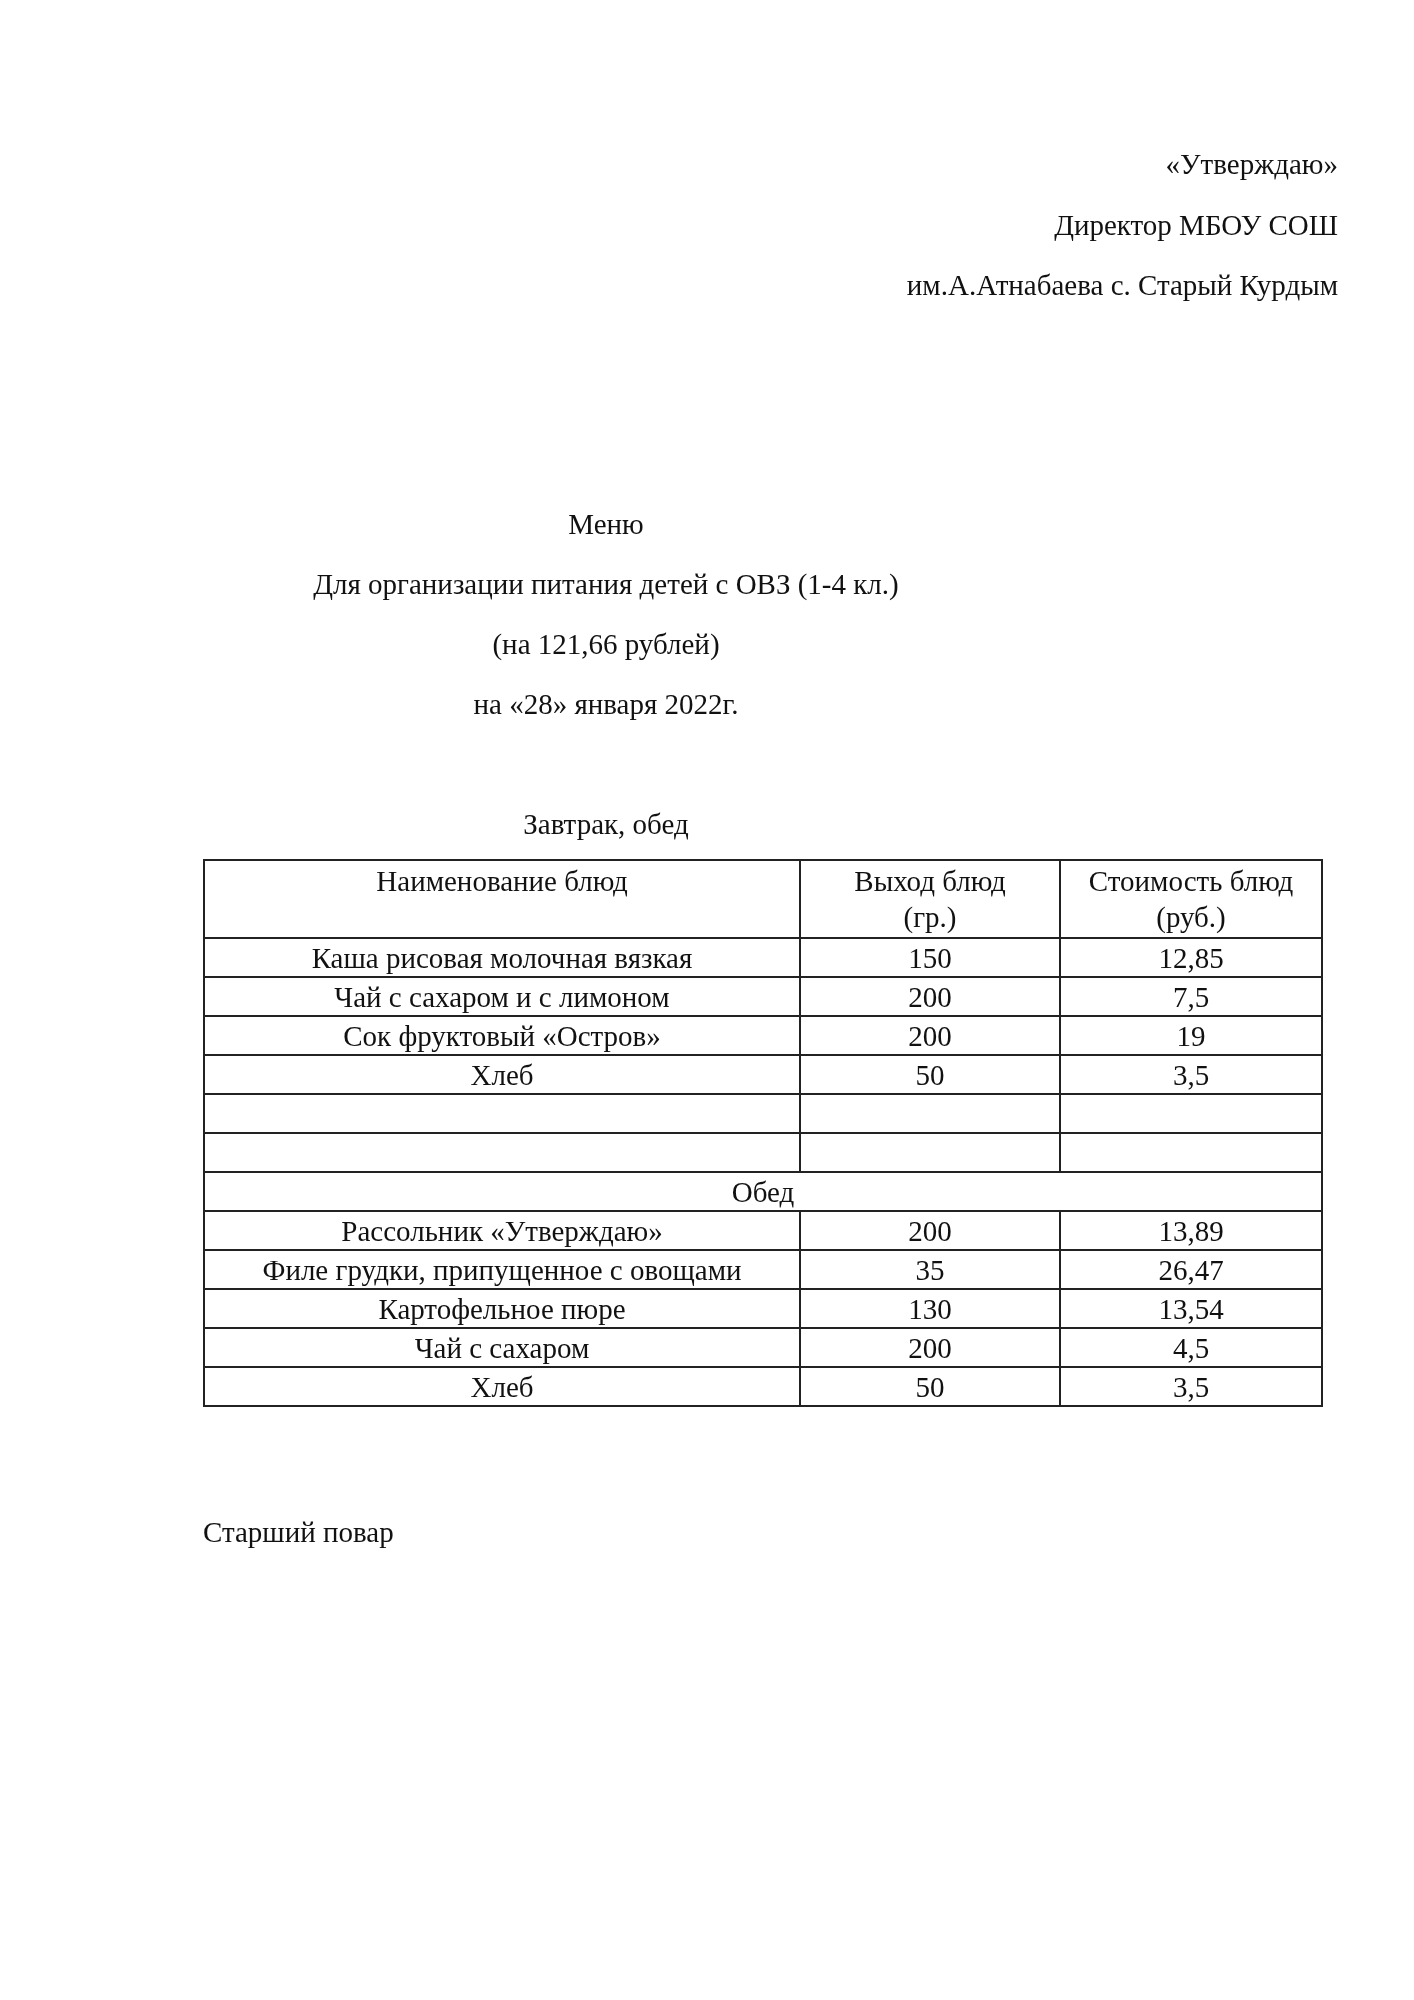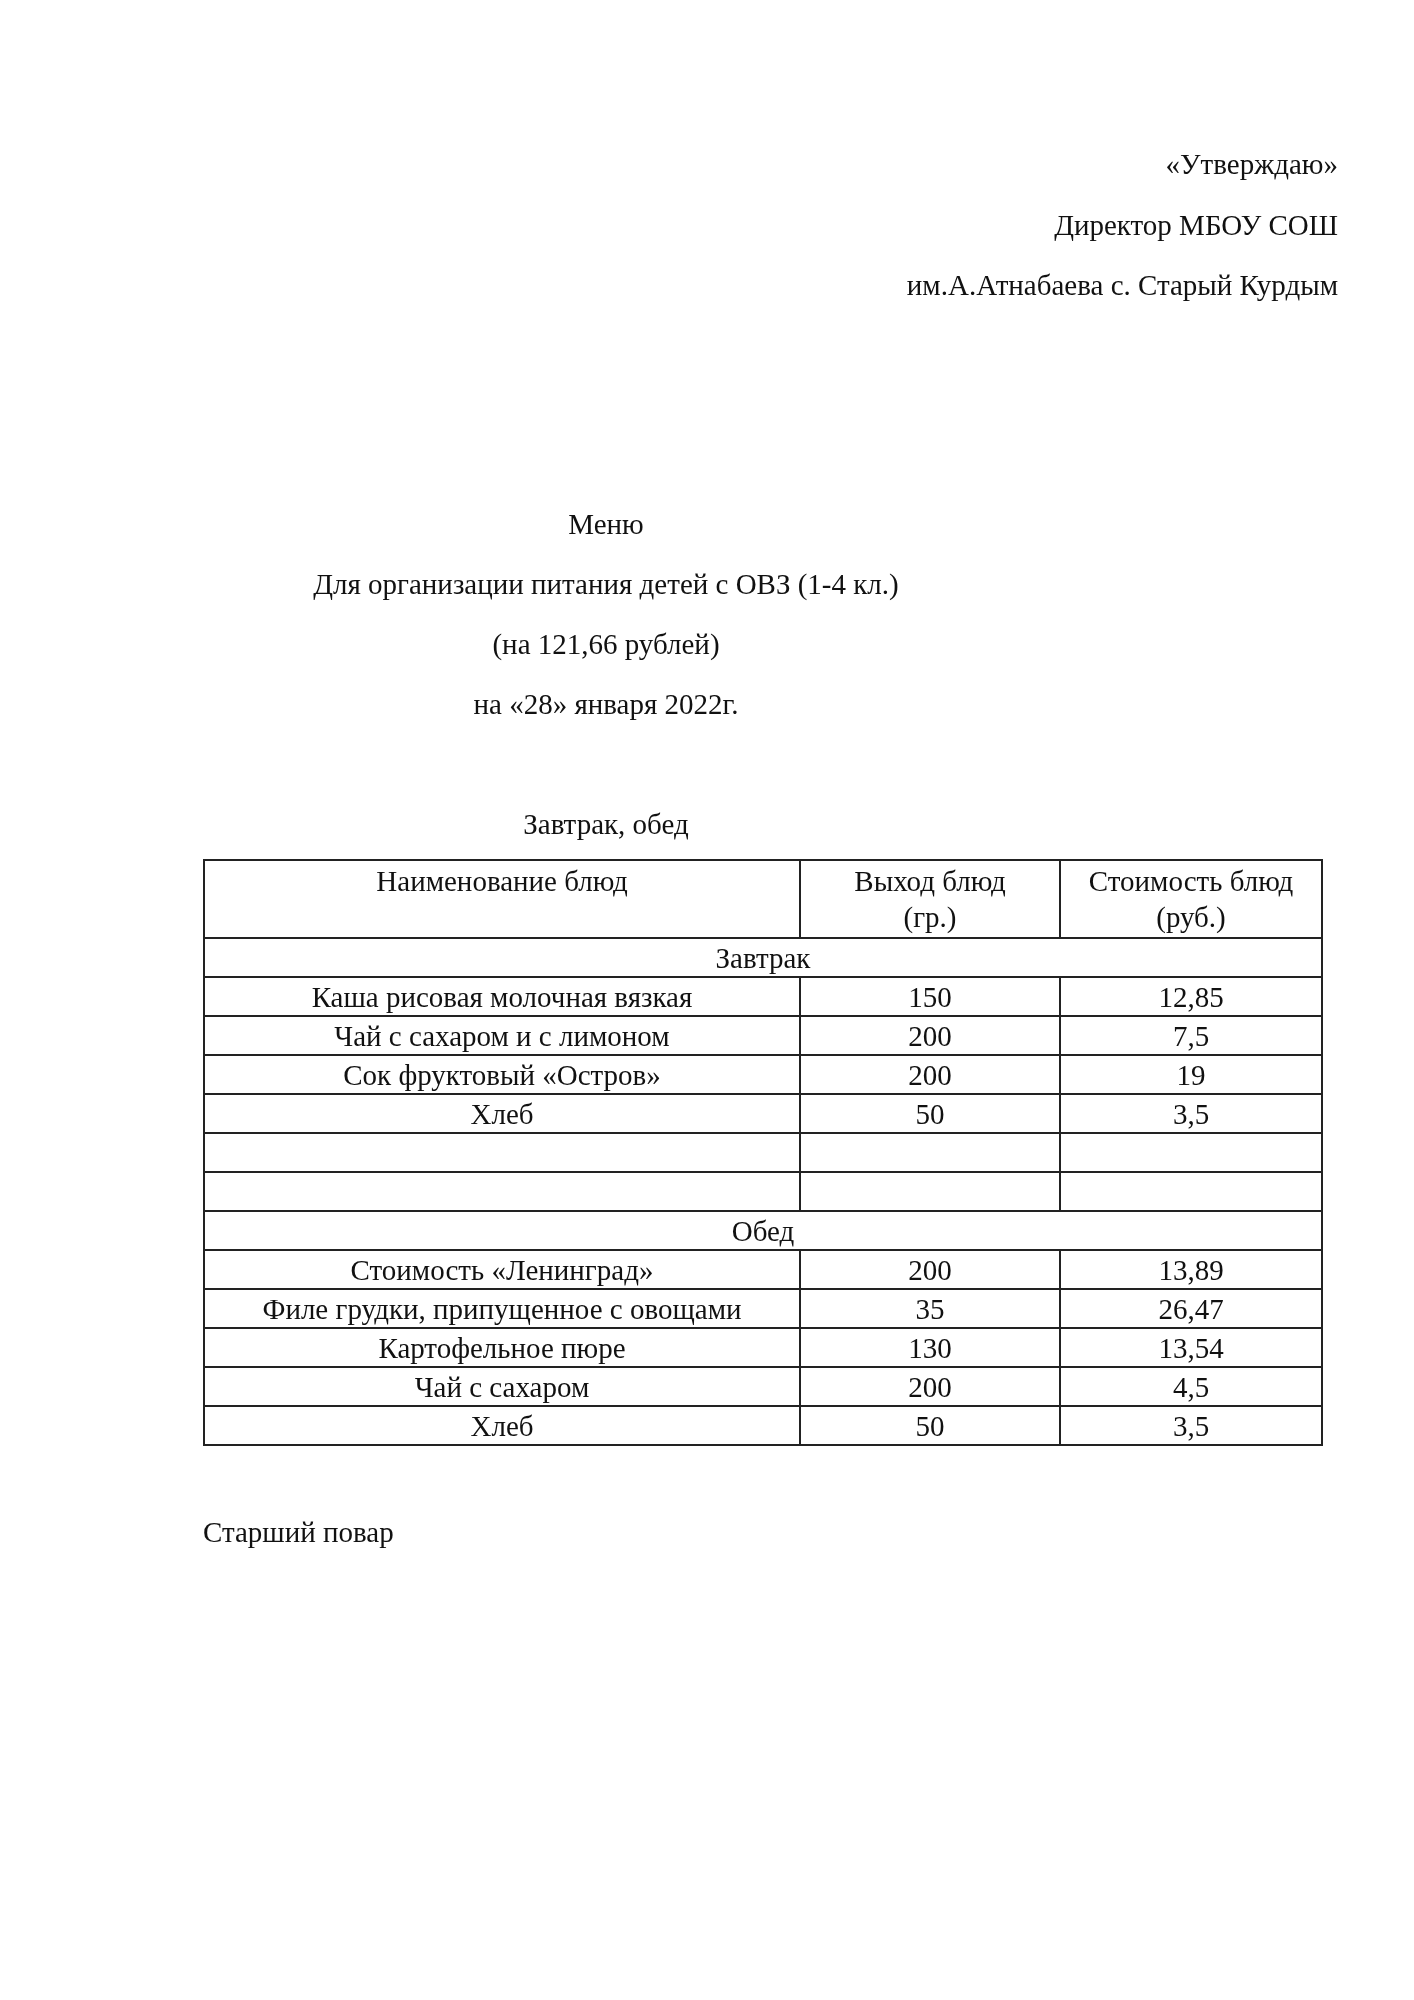--- a/index.html
+++ b/index.html
@@ -37,23 +37,20 @@
 <table class="menu">
   <thead>
     <tr>
       <th class="c1"><span>Наименование блюд</span></th>
       <th class="c2"><span>Выход блюд</span><br><span>(гр.)</span></th>
       <th><span>Стоимость блюд</span><br><span>(руб.)</span></th>
     </tr>
   </thead>
   <tbody id="menu-body">
     <tr>
-        <td colspan="3">Завтрак</td>
-      </tr>
-    <tr>
         <td>Каша рисовая молочная вязкая</td>
         <td>150</td>
         <td>12,85</td>
       </tr>
     <tr>
         <td>Чай с сахаром и с лимоном</td>
         <td>200</td>
         <td>7,5</td>
       </tr>
     <tr>
@@ -73,21 +70,21 @@
       </tr>
     <tr>
         <td></td>
         <td></td>
         <td></td>
       </tr>
     <tr>
         <td colspan="3">Обед</td>
       </tr>
     <tr>
-        <td>Стоимость «Ленинград»</td>
+        <td>Рассольник «Утверждаю»</td>
         <td>200</td>
         <td>13,89</td>
       </tr>
     <tr>
         <td>Филе грудки, припущенное с овощами</td>
         <td>35</td>
         <td>26,47</td>
       </tr>
     <tr>
         <td>Картофельное пюре</td>

